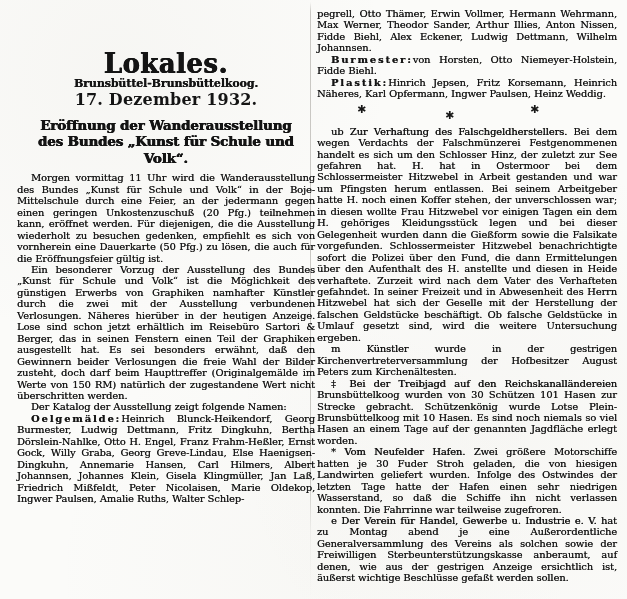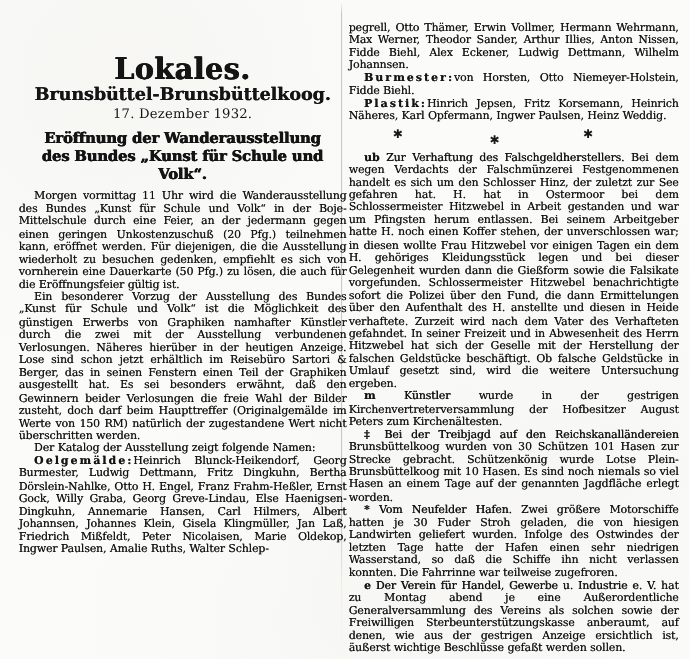--- a/index.html
+++ b/index.html
@@ -25,21 +25,21 @@
       radial-gradient(circle at 50% 95%, rgba(170,160,140,0.04) 0%, rgba(255,255,255,0) 40%);
   }
 
   
   .col {
     position: absolute;
     top: 0;
     box-sizing: border-box;
   }
   .col-left  { left: 17px;   width: 298px; padding-top: 4px; margin-top: 44px; }
-  .col-right { left: 317px; width: 300px; padding-top: 20px; }
+  .col-right { left: 317px; width: 300px; padding-top: 8px; }
 
   .col-rule {
     position: absolute;
     left: 310px;
     top: 2px;
     width: 1px;
     height: 596px;
     background: linear-gradient(to bottom,
       rgba(90,85,75,0.00) 0px,
       rgba(90,85,75,0.30) 10px,
@@ -58,30 +58,30 @@
     line-height: 1.0;
     font-weight: 700;
     letter-spacing: 0.5px;
     margin: 2px 0 1px 0;
     
     font-family: "DejaVu Serif", "Liberation Serif", serif;
     transform: scaleX(0.96);
     text-shadow: 0.4px 0 0 #141414, -0.4px 0 0 #141414;
   }
   .masthead-sub {
-    font-size: 16px;
+    font-size: 11px;
     font-weight: 700;
     line-height: 1.0;
     margin: 0 0 3px 0;
     letter-spacing: -0.1px;
     text-shadow: 0.3px 0 0 #141414;
   }
   .masthead-date {
-    font-size: 12px;
-    font-weight: 400;
+    font-size: 16px;
+    font-weight: 700;
     line-height: 1.0;
     margin: 0 0 9px 0;
     letter-spacing: 0.2px;
   }
 
   
   .headline {
     text-align: center;
     font-size: 13.5px;
     font-weight: 700;
@@ -109,21 +109,21 @@
 
   
   .sperr {
     letter-spacing: 1.9px;
     font-weight: 700;
   }
   .bold { font-weight: 400; text-shadow: 0.32px 0 0 #141414; }
 
   
   .marker {
-    font-weight: 700;
+    font-weight: 400;
   }
 
   
   .divider-stars {
     position: relative;
     height: 17px;
     margin: 4px 0 5px 0;
   }
   .divider-stars span {
     position: absolute;

